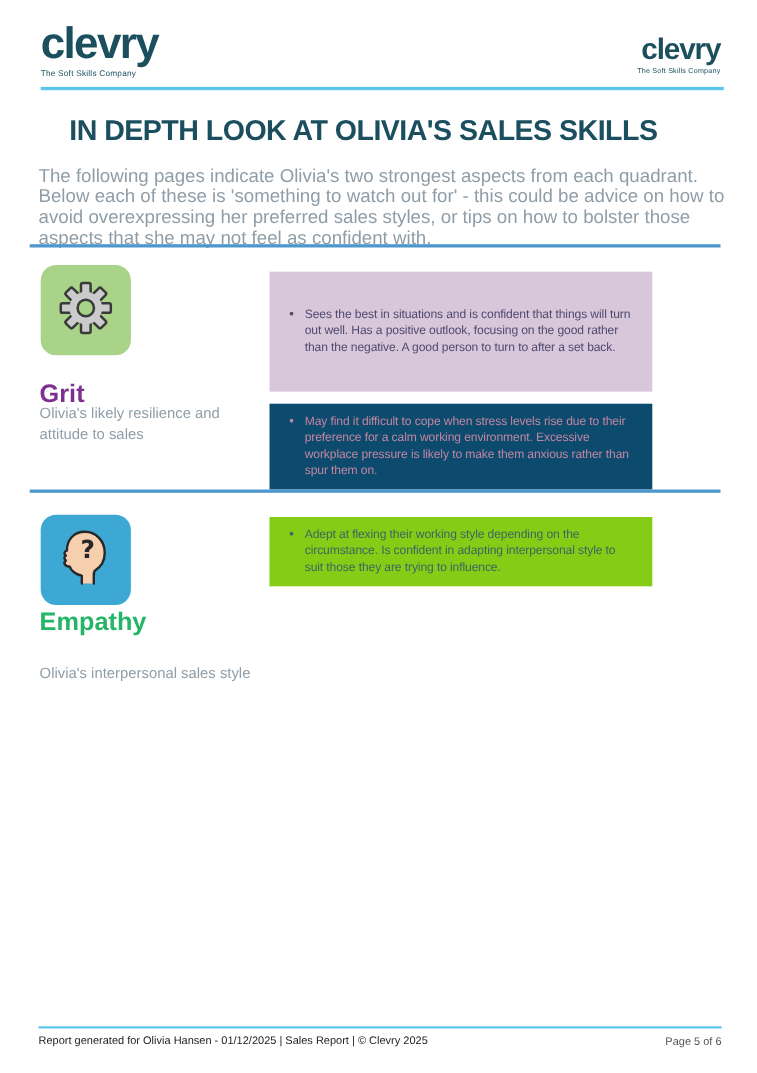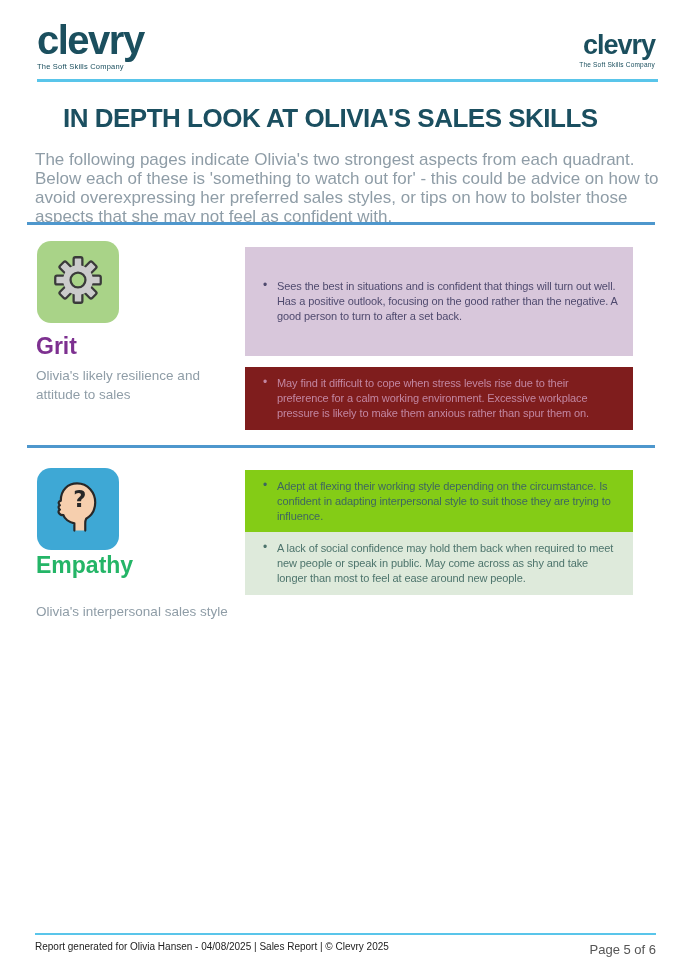--- a/index.html
+++ b/index.html
@@ -27,41 +27,41 @@
   .divider { position:absolute; left:27px; width:628px; height:3px; background:#4e97cd; }
   .divider-1 { top:222px; }
   .divider-2 { top:445px; }
 
   
   .icon-tile { position:absolute; left:37px; width:82px; height:82px; border-radius:14px;
                display:flex; align-items:center; justify-content:center; }
   .grit-tile { top:241px; background:#a9d388; }
   .empathy-tile { top:468px; background:#3ea8d5; }
   .section-title { position:absolute; left:36px; font-size:23px; font-weight:700; }
-  .grit-title { top:333px; color:#7d3090; }
+  .grit-title { top:344px; color:#7d3090; }
   .empathy-title { top:552px; color:#24b567; }
   .section-desc { position:absolute; left:36px; font-size:13.5px; line-height:19px; color:#8f9da7; }
   .grit-desc { top:366px; width:190px; }
   .empathy-desc { top:586px; width:230px;margin-top:16px; }
 
   
-  .panel { position:absolute; left:245px; width:388px; box-sizing:border-box;
+  .panel { position:absolute; left:245px; width:348px; box-sizing:border-box;
            padding:9px 14px 9px 10px; display:flex; align-items:center; }
   .panel ul { margin:0; padding:0; list-style:none; display:flex; flex-direction:column; gap:6px; width:100%; }
   .panel li { position:relative; padding-left:22px; font-size:11px; line-height:15px; letter-spacing:-0.1px; }
   .panel li::before { content:"\2022"; position:absolute; left:8px; top:-1px; font-size:12px; }
   .grit-strengths { top:247px; min-height:109px; background:#d8c7db; color:#4f4a6e; }
-  .grit-watch { top:367px; min-height:61px; background:#7f1d1d; color:#c286a1; }
+  .grit-watch { top:367px; min-height:61px; background:#0c4a6e; color:#c286a1; }
   .empathy-strengths { top:470px; min-height:48px; background:#84cc16; color:#3e6660; }
   .empathy-watch { top:532px; min-height:61px; background:#deeadb; color:#4d746c; }
 
   
   .footer-rule { position:absolute; left:35px; top:933px; width:621px; height:2px; background:#59c5ea; }
   .footer-left { position:absolute; left:35px; top:941px; font-size:10px; color:#222; }
-  .footer-right { position:absolute; right:32px; top:942px; font-size:13px; color:#555; }
+  .footer-right { position:absolute; right:32px; top:942px; font-size:10px; color:#555; }
 </style>
 </head>
 <body>
 
 <div class="page">
 
   <div class="logo logo-left">
     <div class="logo-word">clevry</div>
     <div class="logo-tagline">The Soft Skills Company</div>
   </div>
@@ -120,23 +120,18 @@
     </span>
   </div>
   <div class="section-title empathy-title">Empathy</div>
   <div class="section-desc empathy-desc">Olivia's interpersonal sales style</div>
 
   <div class="panel empathy-strengths">
     <ul>
       <li>Adept at flexing their working style depending on the circumstance. Is confident in adapting interpersonal style to suit those they are trying to influence.</li>
     </ul>
   </div>
-  <div class="panel empathy-watch">
-    <ul>
-      <li>A lack of social confidence may hold them back when required to meet new people or speak in public. May come across as shy and take longer than most to feel at ease around new people.</li>
-    </ul>
-  </div>
 
   <div class="footer-rule"></div>
-  <div class="footer-left">Report generated for Olivia Hansen - 04/08/2025 | Sales Report | © Clevry 2025</div>
+  <div class="footer-left">Report generated for Olivia Hansen - 01/12/2025 | Sales Report | © Clevry 2025</div>
   <div class="footer-right">Page 5 of 6</div>
 
 </div>
 
 </body></html>

